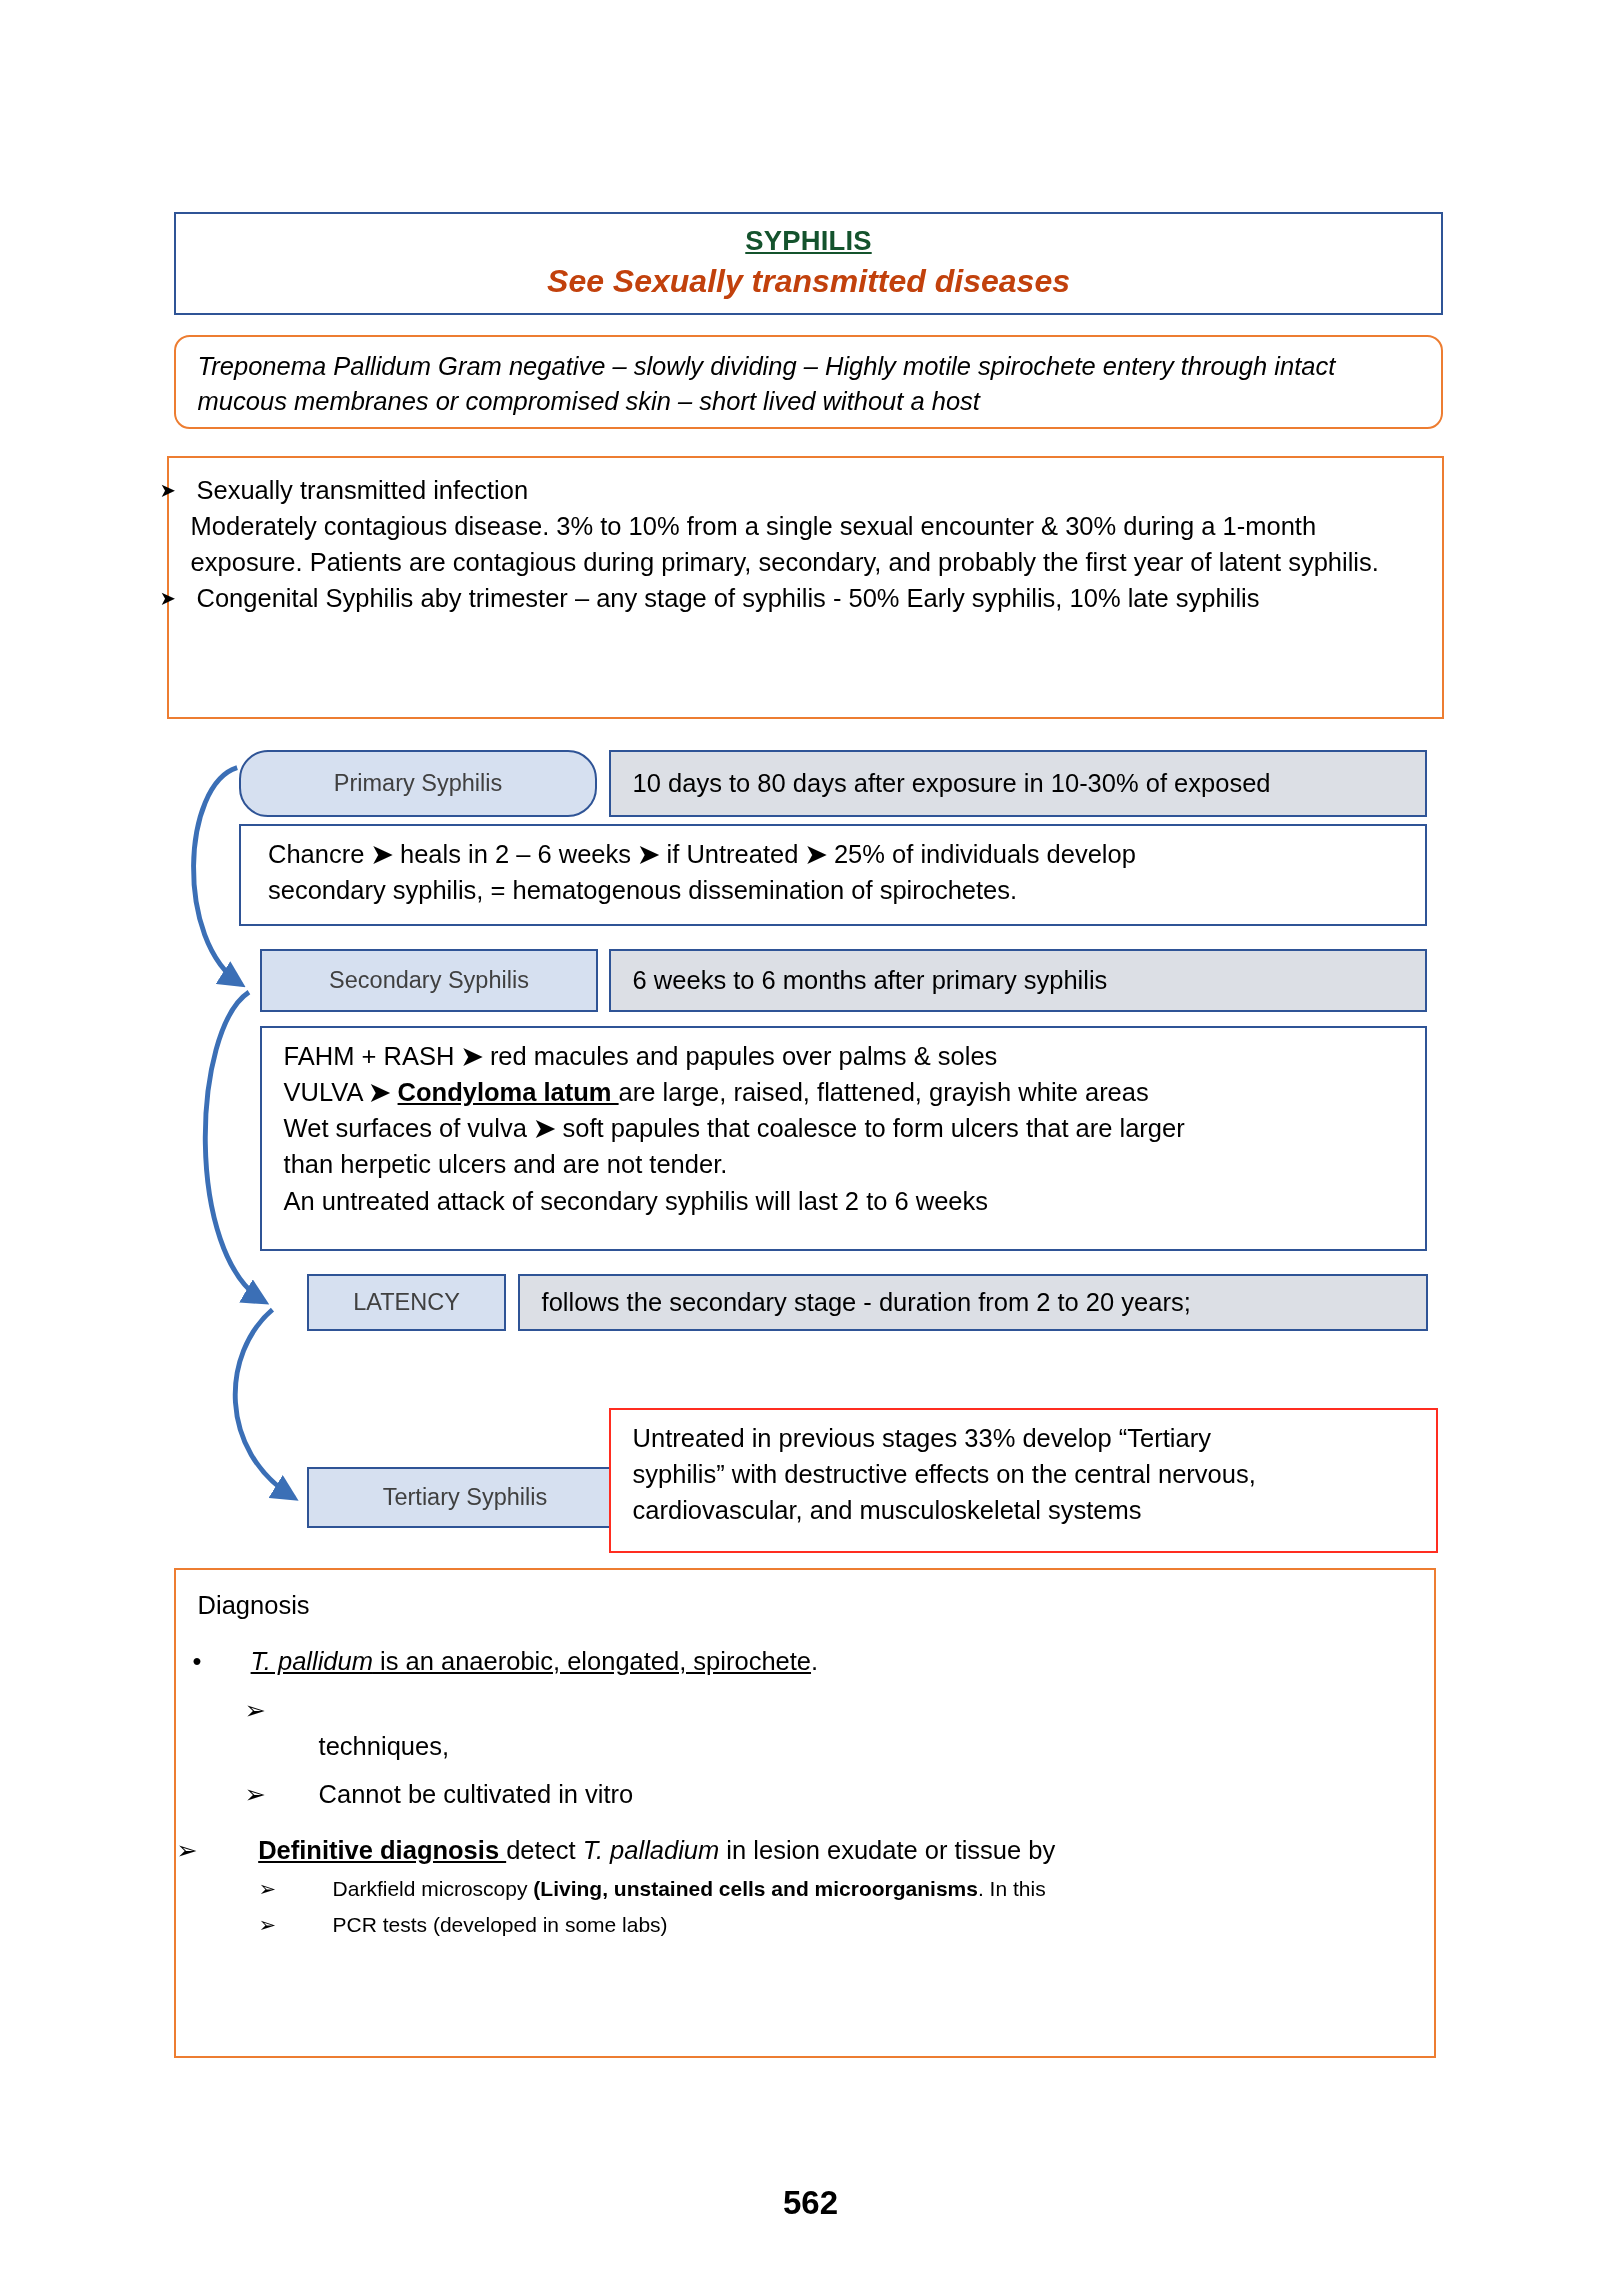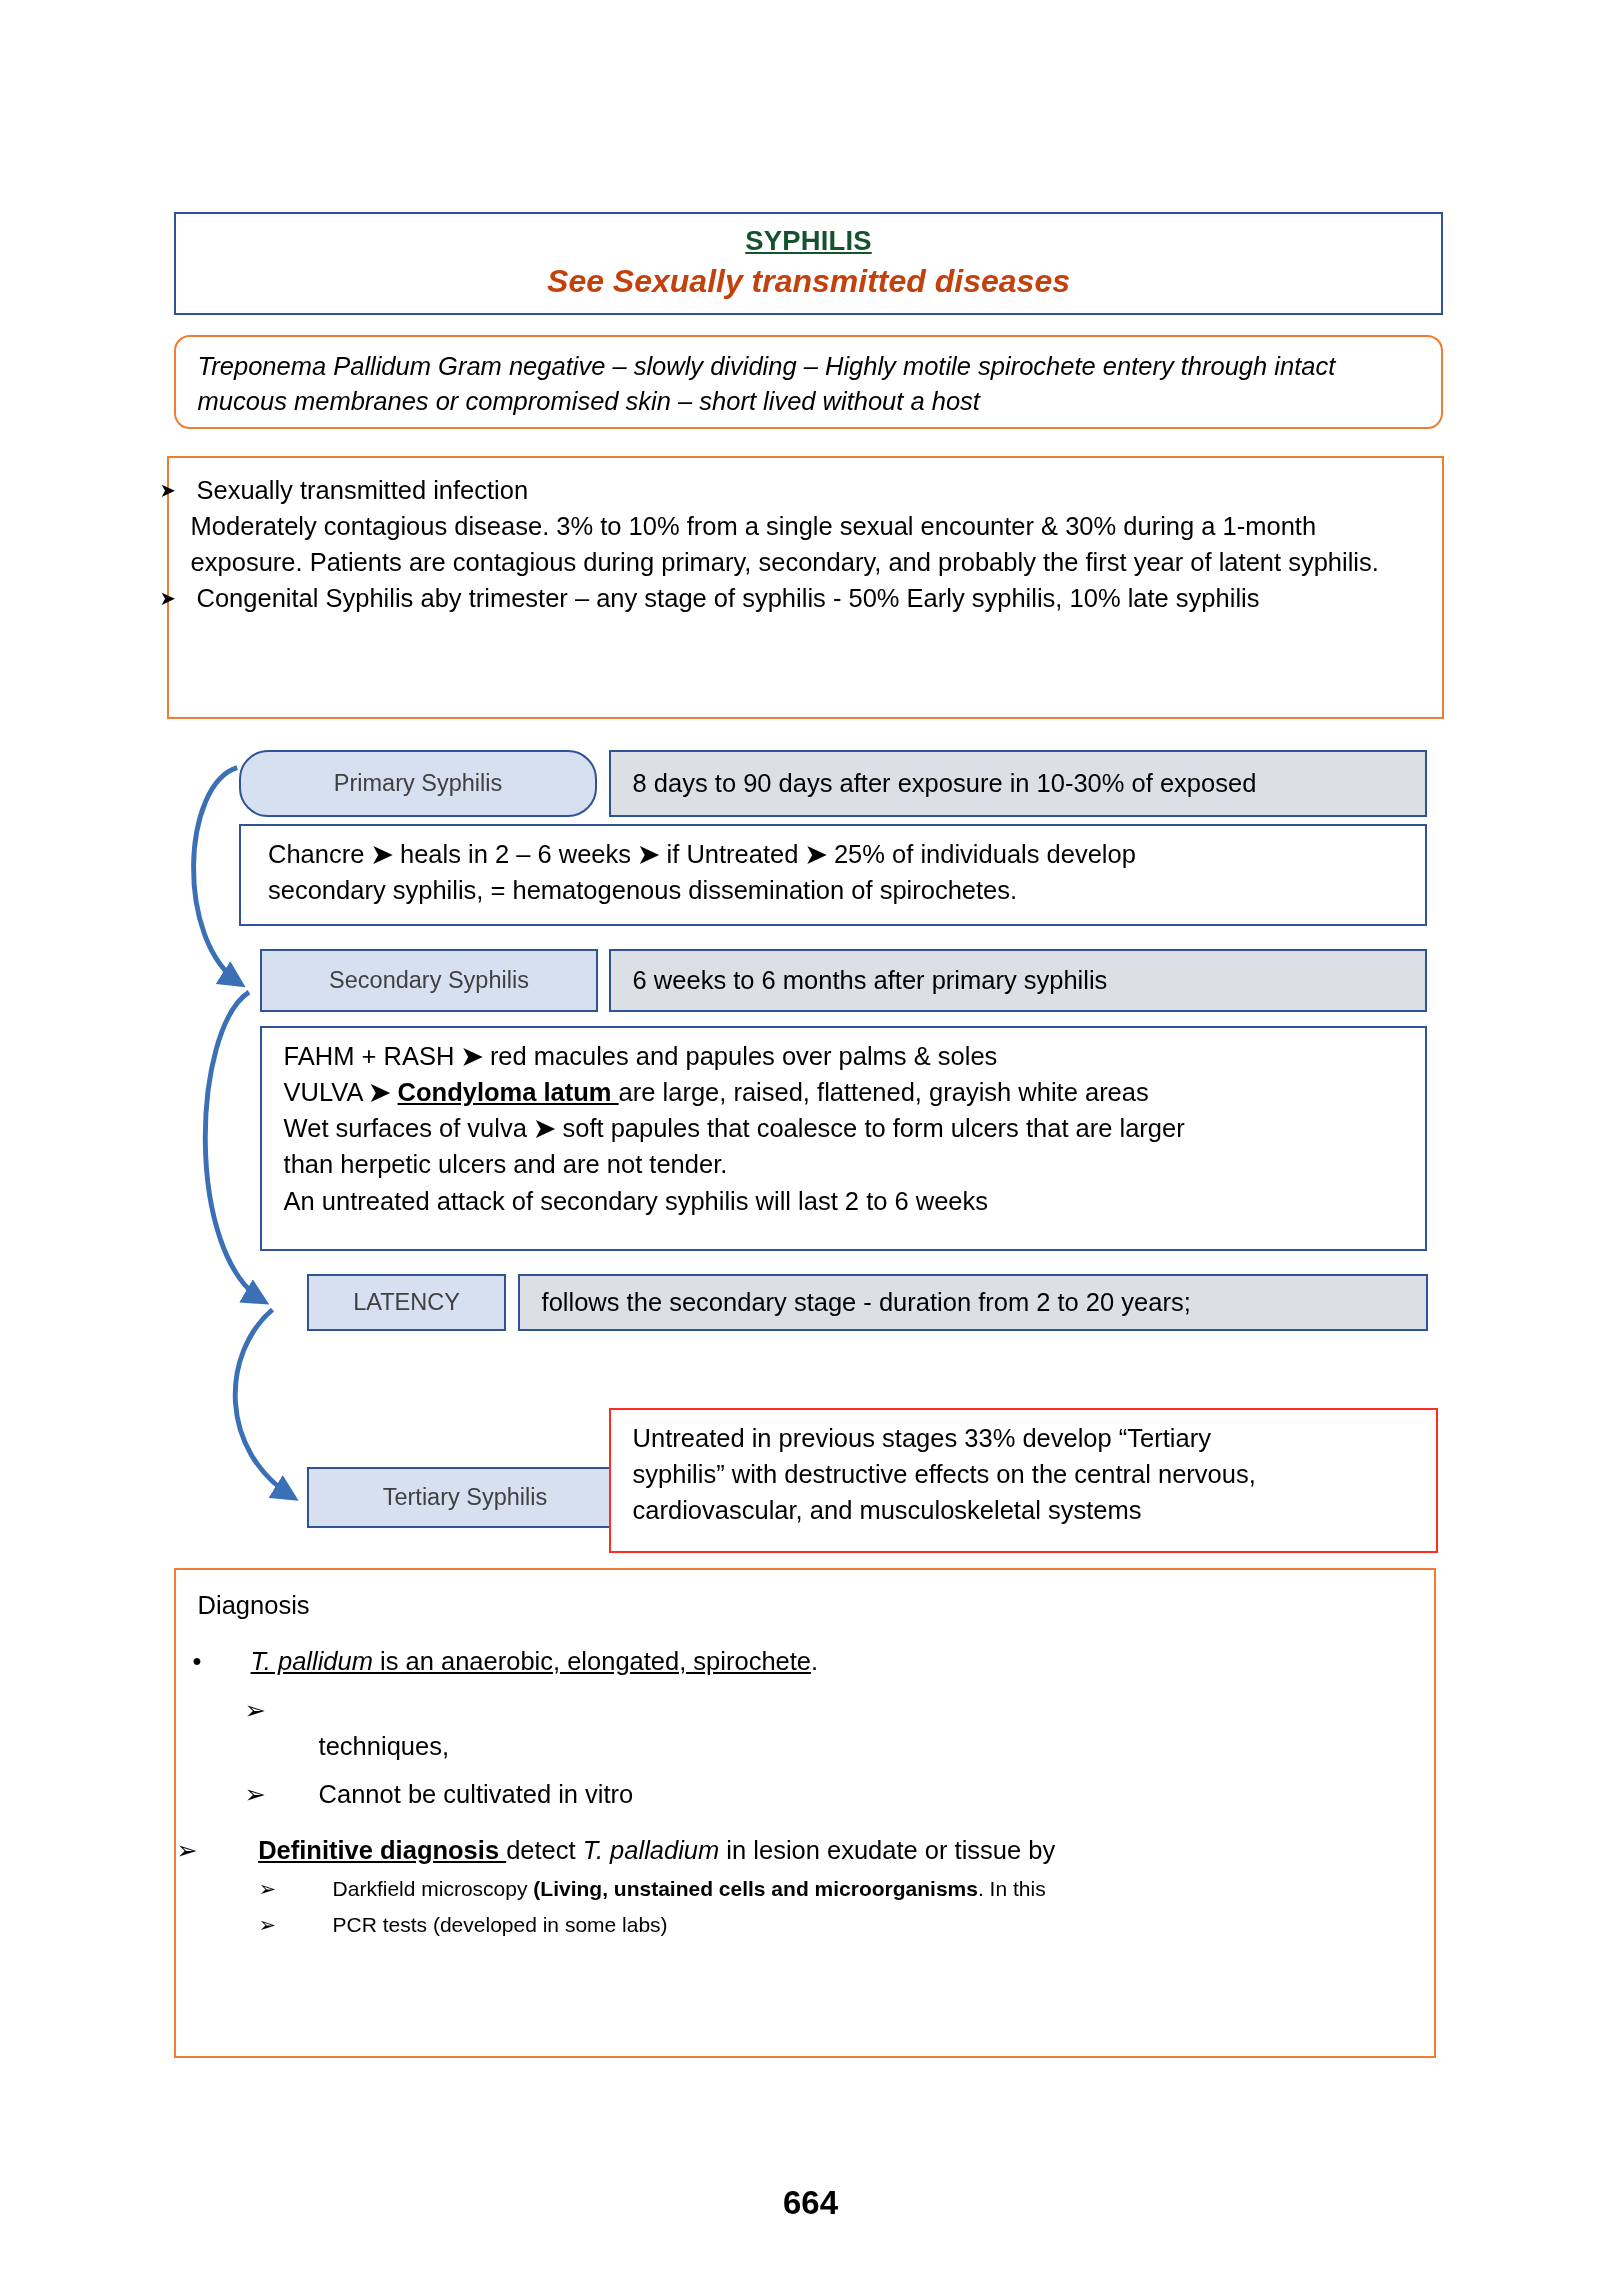--- a/index.html
+++ b/index.html
@@ -213,21 +213,21 @@
 
     <path d="M 242 783 C 186 800, 178 960, 246 1004" fill="none" stroke="#3B6FB6" stroke-width="5" marker-end="url(#ah)"></path>
 
     <path d="M 254 1012 C 196 1050, 188 1280, 270 1328" fill="none" stroke="#3B6FB6" stroke-width="5" marker-end="url(#ah)"></path>
 
     <path d="M 278 1336 C 226 1380, 222 1480, 300 1528" fill="none" stroke="#3B6FB6" stroke-width="5" marker-end="url(#ah)"></path>
   </svg>
 
   <div class="stage-label" style="left:239px; top:750px; width:358px; height:67px;border-radius:29px;">Primary Syphilis</div>
 
-  <div class="timing-box" style="left:609px; top:750px; width:818px; height:67px;">8 days to 90 days after exposure in 10-30% of exposed</div>
+  <div class="timing-box" style="left:609px; top:750px; width:818px; height:67px;">10 days to 80 days after exposure in 10-30% of exposed</div>
 
   <div class="detail-box" style="left:239px; top:824px; width:1188px; height:102px;padding-left:27px;">
     <div><span>Chancre </span><span class="bold">➤</span><span> heals in 2 – 6 weeks </span><span class="bold">➤</span><span> if Untreated </span><span class="bold">➤</span><span> 25% of individuals develop</span></div>
     <div>secondary syphilis, = hematogenous dissemination of spirochetes.</div>
   </div>
 
   <div class="stage-label" style="left:260px; top:949px; width:338px; height:63px;">Secondary Syphilis</div>
 
   <div class="timing-box" style="left:609px; top:949px; width:818px; height:63px;">6 weeks to 6 months after primary syphilis</div>
 
@@ -261,16 +261,16 @@
 
     <div class="dx-l2">Cannot be cultivated in vitro</div>
 
     <div class="dx-l1b"><span class="bu">Definitive diagnosis </span><span>detect </span><span class="ital">T. palladium</span><span> in lesion exudate or tissue by</span></div>
 
     <div class="dx-l3"><span>Darkfield microscopy </span><span class="bold">(Living, unstained cells and microorganisms</span><span>. In this</span><br></div>
 
     <div class="dx-l3">PCR tests (developed in some labs)</div>
   </div>
 
-  <div id="page-number">664</div>
+  <div id="page-number">562</div>
 
 </div>
 
 
 </body></html>

